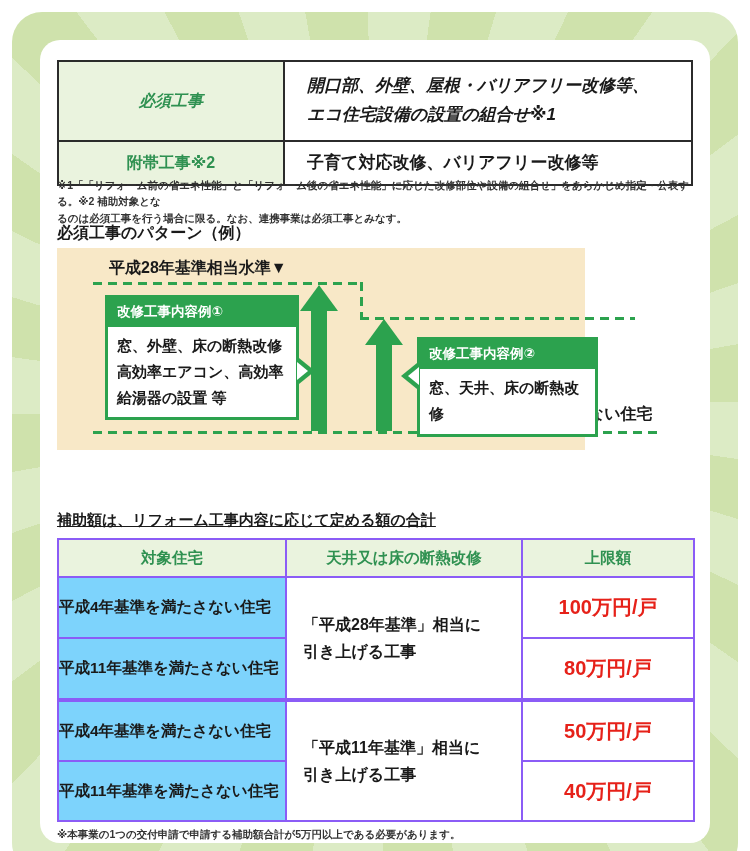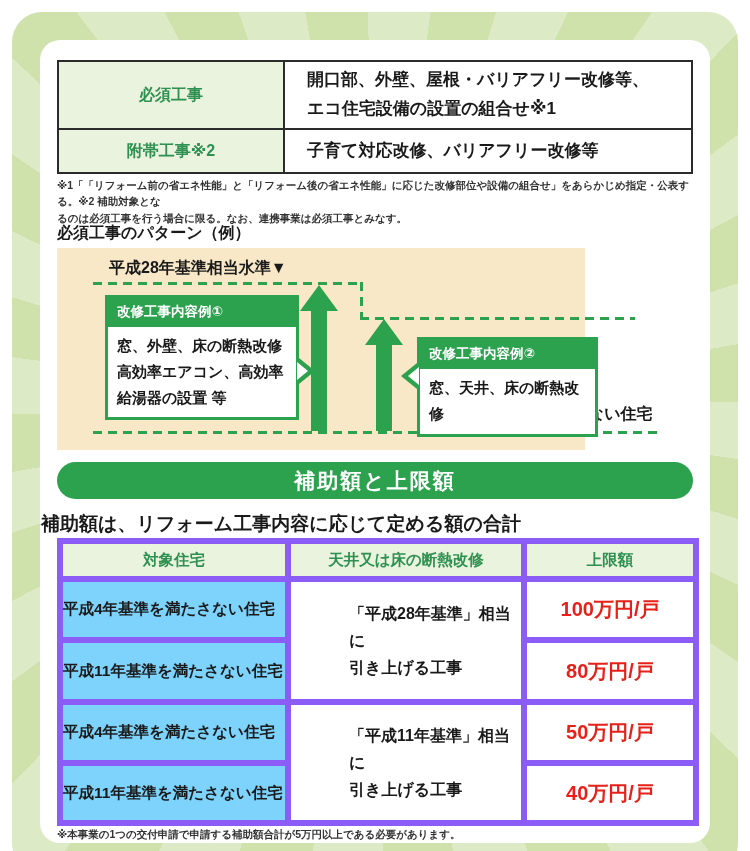--- a/index.html
+++ b/index.html
@@ -20,21 +20,21 @@
   }
   
   table { border-collapse:collapse; table-layout:fixed; }
   .req-table { position:absolute; left:17px; top:20px; width:636px; }
   .req-table th, .req-table td { border:2px solid #2b2b2b; vertical-align:middle; }
   .req-table th {
     width:226px; background:#eaf3de; color:#2f9151;
     font-size:16px; font-weight:bold; text-align:center;
   }
   .req-table td { font-size:17px; font-weight:bold; padding-left:22px; line-height:1.7; }
-  .req-row-1 { height:68px; }
+  .req-row-1 { height:80px;font-style:italic; }
   .req-row-2 { height:44px; }
   
   .footnote { position:absolute; font-size:10.5px; color:#333; line-height:1.55; font-weight:bold; }
   .footnote-1 { left:17px; top:137px; width:644px; }
   .footnote-2 { left:17px; top:786px; width:640px; }
   
   .pattern-heading { position:absolute; left:17px; top:183px; font-size:16px; font-weight:bold; }
   .panel { position:absolute; left:17px; top:208px; width:528px; height:202px; background:#f8e8c7; }
   .panel .lbl { position:absolute; font-size:16px; font-weight:bold; white-space:nowrap; }
   .dash-h { position:absolute; height:3px;
@@ -54,29 +54,29 @@
   .c1-ptr-inner { right:-9px; top:67px;
     border-top:9px solid transparent; border-bottom:9px solid transparent; border-left:11px solid #ffffff; }
   .c2-ptr-outer { left:-16px; top:26px;
     border-top:13px solid transparent; border-bottom:13px solid transparent; border-right:16px solid #2ca24e; }
   .c2-ptr-inner { left:-9px; top:30px;
     border-top:9px solid transparent; border-bottom:9px solid transparent; border-right:11px solid #ffffff; }
   
   .pill { position:absolute; left:17px; top:422px; width:636px; height:37px;
     background:#2ca24e; border-radius:19px; display:flex; align-items:center; justify-content:center; }
   .pill span { color:#ffffff; font-size:21px; font-weight:bold; letter-spacing:2px; }
-  .subheading { position:absolute; left:1px; top:471px; font-size:19px; font-weight:bold; }
+  .subheading { position:absolute; left:17px; top:471px; font-size:15px; font-weight:bold;text-decoration:underline; }
   .subsidy-table { position:absolute; left:17px; top:498px; width:636px; }
-  .subsidy-table th, .subsidy-table td { border:6px solid #8b5cf6; vertical-align:middle; }
+  .subsidy-table th, .subsidy-table td { border:2px solid #8b5cf6; vertical-align:middle; }
   .subsidy-table th { background:#eaf3de; color:#2f9151; font-size:15.5px; font-weight:bold; text-align:center; height:38px; }
   .col-target { width:228px; }
   .col-work   { width:236px; }
   .col-limit  { width:172px; }
   .cell-target { background:#7dd3fc; font-size:15.5px; font-weight:bold; }
-  .cell-work { font-size:16px; font-weight:bold; padding-left:58px; line-height:1.7; background:#ffffff; }
+  .cell-work { font-size:16px; font-weight:bold; padding-left:16px; line-height:1.7; background:#ffffff; }
   .cell-limit { color:#e62119; font-size:20px; font-weight:bold; text-align:center; background:#ffffff; }
   .row-h61 { height:61px; }
   .row-h62 { height:62px; }
   .row-h60 { height:60px; }
   .group-sep td { border-top-width:4px; }
 </style>
 </head>
 <body>
 
 <div class="frame">
@@ -135,23 +135,20 @@
         <div class="callout-body">
           <div>窓、外壁、床の断熱改修</div>
           <div>高効率エアコン、高効率</div>
           <div>給湯器の設置 等</div>
         </div>
         <div class="ptr c1-ptr-outer"></div>
         <div class="ptr c1-ptr-inner"></div>
       </div>
     </div>
 
-    <div class="pill">
-      <span>補助額と上限額</span>
-    </div>
     <div class="subheading">補助額は、リフォーム工事内容に応じて定める額の合計</div>
 
     <table class="subsidy-table">
       <tbody>
           <tr>
         <th class="col-target">対象住宅</th>
         <th class="col-work">天井又は床の断熱改修</th>
         <th class="col-limit">上限額</th>
       </tr>
       <tr class="row-h61">

